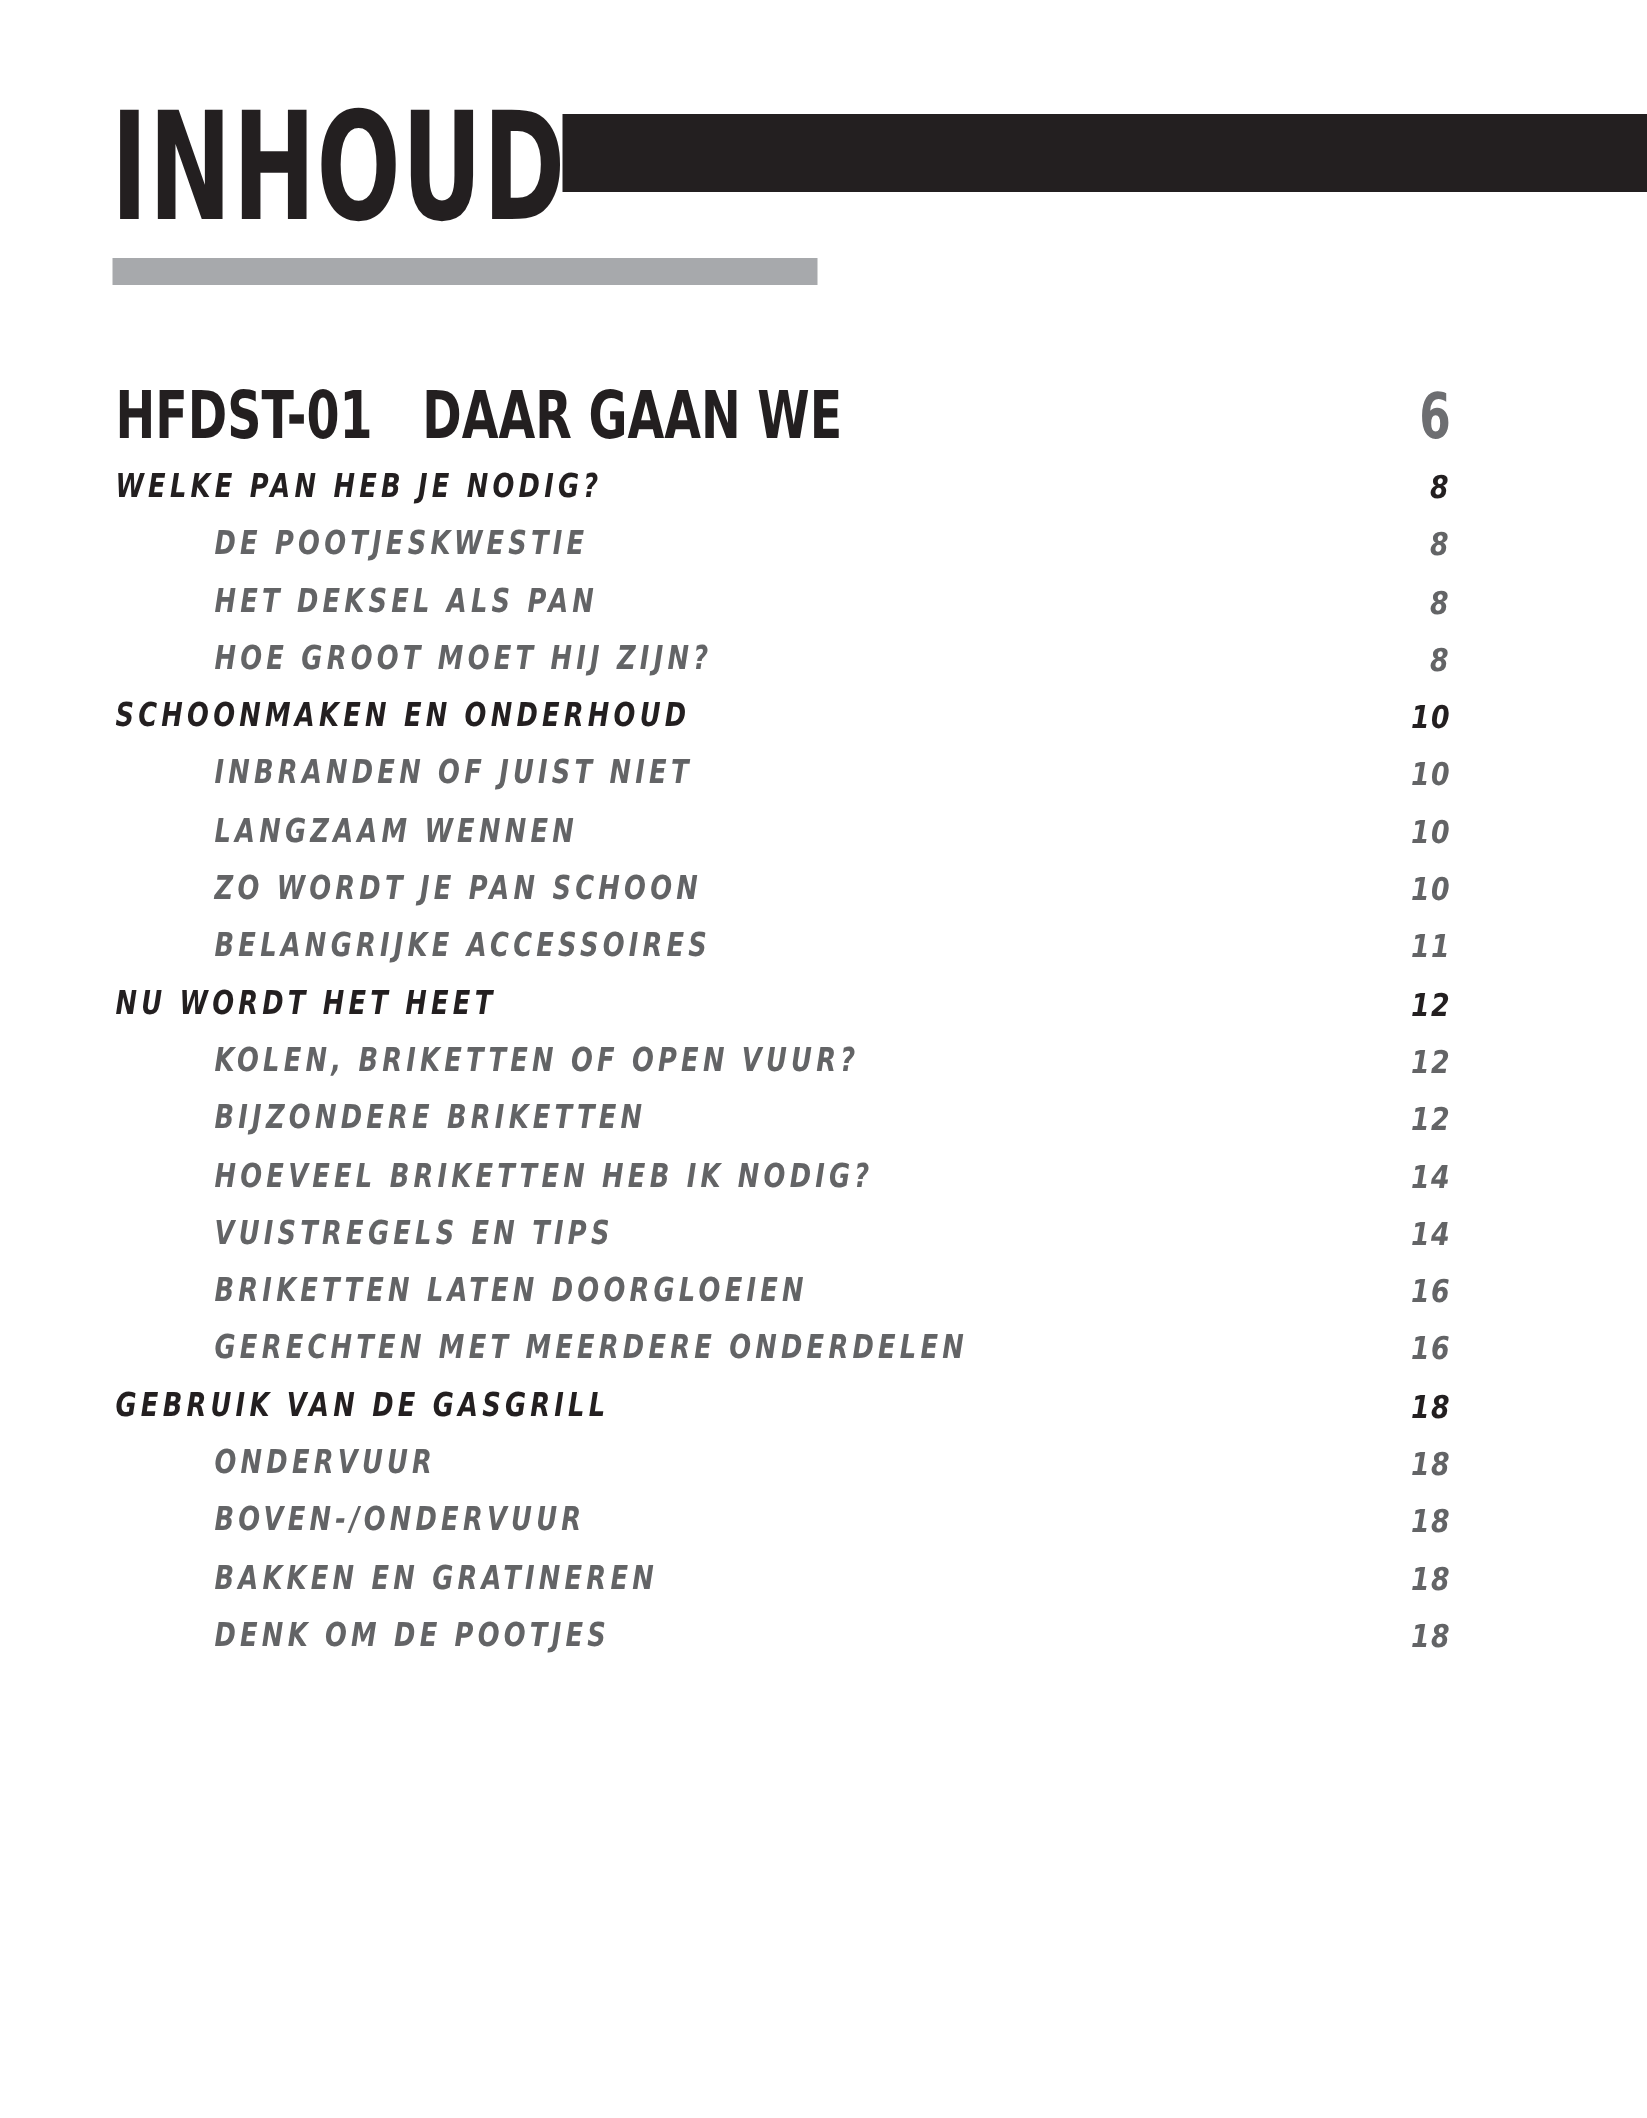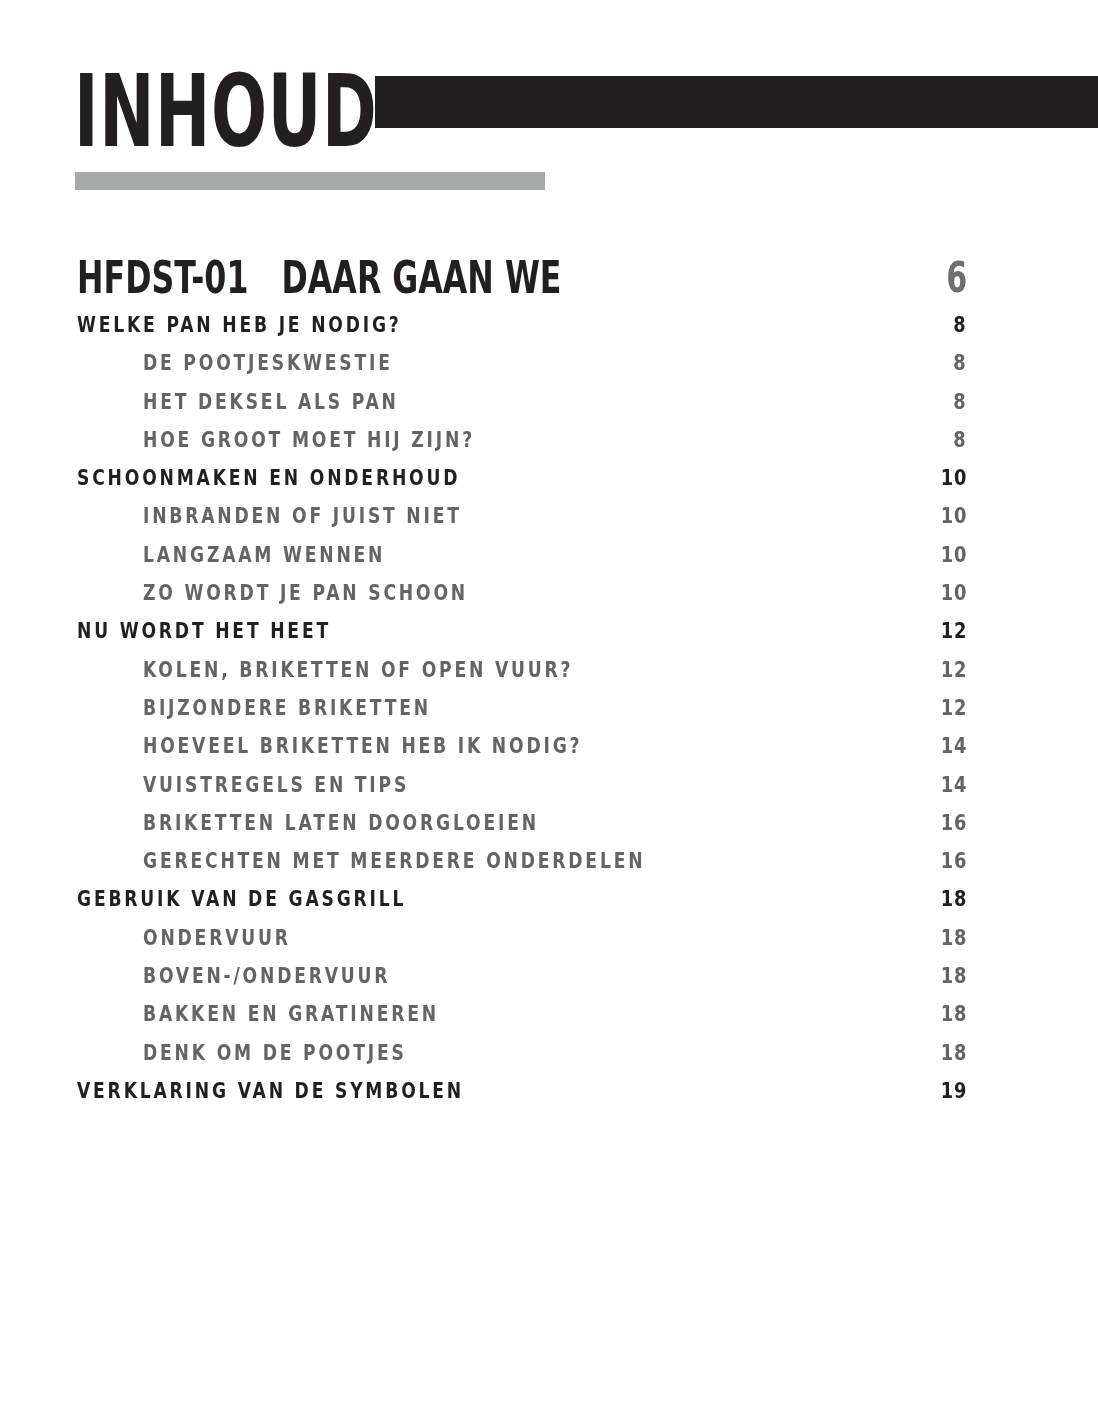--- a/index.html
+++ b/index.html
@@ -32,21 +32,21 @@
     font-size: 44px; line-height: 46px; color: #231f20;
     transform: scaleX(0.72); transform-origin: left top; white-space: pre;
   }
   .chapter .num {
     position: absolute; right: 0; top: 0;
     font-family: "DejaVu Sans", sans-serif; font-weight: bold;
     font-size: 42px; line-height: 46px; color: #6d6e71;
     transform: scaleX(0.72); transform-origin: right top;
   }
   .toc { position: absolute; left: 77px; top: 312px; width: 890px; }
-  .row { position: relative; height: 38.3px; }
+  .row { position: relative; height: 38.3px; font-style: italic; }
   .row .text {
     position: absolute; top: 0; white-space: nowrap;
     font-family: "DejaVu Sans", sans-serif; font-weight: bold;
     font-size: 22px; line-height: 26px; letter-spacing: 3.6px;
     transform: scaleX(0.78); transform-origin: left top;
   }
   .row .pg {
     position: absolute; right: 0; top: 0;
     font-family: "DejaVu Sans", sans-serif; font-weight: bold;
     font-size: 21px; line-height: 26px; letter-spacing: 1px;
@@ -95,20 +95,24 @@
     <span class="pg">10</span>
   </div>
   <div class="row sub">
     <span class="text">LANGZAAM WENNEN</span>
     <span class="pg">10</span>
   </div>
   <div class="row sub">
     <span class="text">ZO WORDT JE PAN SCHOON</span>
     <span class="pg">10</span>
   </div>
+  <div class="row sub">
+    <span class="text">BELANGRIJKE ACCESSOIRES</span>
+    <span class="pg">11</span>
+  </div>
   <div class="row section">
     <span class="text">NU WORDT HET HEET</span>
     <span class="pg">12</span>
   </div>
   <div class="row sub">
     <span class="text">KOLEN, BRIKETTEN OF OPEN VUUR?</span>
     <span class="pg">12</span>
   </div>
   <div class="row sub">
     <span class="text">BIJZONDERE BRIKETTEN</span>
@@ -143,17 +147,13 @@
     <span class="pg">18</span>
   </div>
   <div class="row sub">
     <span class="text">BAKKEN EN GRATINEREN</span>
     <span class="pg">18</span>
   </div>
   <div class="row sub">
     <span class="text">DENK OM DE POOTJES</span>
     <span class="pg">18</span>
   </div>
-  <div class="row section">
-    <span class="text">VERKLARING VAN DE SYMBOLEN</span>
-    <span class="pg">19</span>
-  </div>
 </div>
 
 </body></html>

